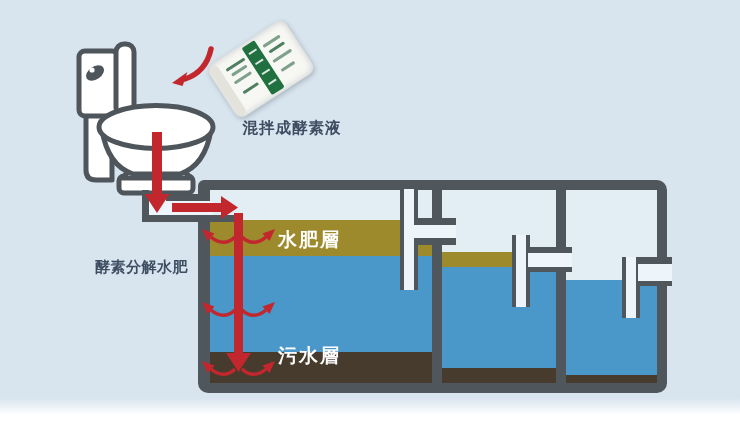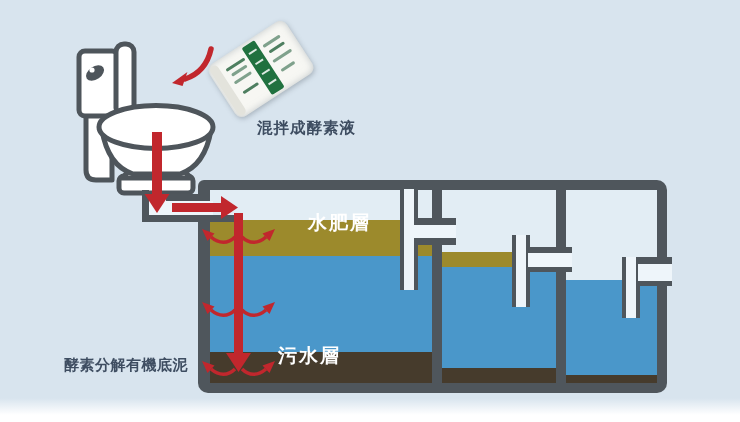--- a/index.html
+++ b/index.html
@@ -19,21 +19,21 @@
   .chamber{overflow:hidden;}
   .layer-air{background:var(--c-air);}
   .layer-scum{background:var(--c-scum);}
   .layer-water{background:var(--c-water);}
   .layer-sludge{background:var(--c-sludge);}
   .wall-bar{background:var(--c-wall);}
   .pipe-int{background:var(--c-pipe);}
   .baffle-pipe{background:var(--c-pipe);border-left:4px solid var(--c-wall);border-right:4px solid var(--c-wall);box-sizing:border-box;}
   .baffle-pass{background:var(--c-pipe);box-sizing:border-box;border-top:7px solid var(--c-wall);border-bottom:7px solid var(--c-wall);}
   
-  .note-text{color:var(--c-text_dark);font-size:15.5px;font-weight:bold;text-align:right;line-height:21px;letter-spacing:1px;}
+  .note-text{color:var(--c-text_dark);font-size:15.5px;font-weight:bold;text-align:center;line-height:21px;letter-spacing:1px;}
   .process-label{color:var(--c-text_dark);font-size:15px;font-weight:bold;text-align:right;letter-spacing:.5px;white-space:nowrap;}
   .layer-label{color:var(--c-text_light);font-size:19px;font-weight:bold;letter-spacing:2px;white-space:nowrap;}
   
   .packet{position:absolute;left:4px;top:16px;width:92px;height:62px;background:#f7f7f3;
     border-radius:8px;transform:rotate(-33deg);
     box-shadow:0 2px 5px rgba(90,100,110,.38), inset 0 0 7px rgba(150,160,168,.55);}
   .packet-seal{position:absolute;left:2px;top:2px;width:9px;height:58px;background:#e3e3dc;border-radius:6px;}
   .packet-band{position:absolute;left:41px;top:3px;width:15px;height:56px;background:var(--c-packet_green);border-radius:2px;}
   .bandline{position:absolute;left:3px;width:9px;height:2px;background:rgba(255,255,255,.85);}
   .pline{position:absolute;height:3px;background:#7fa18c;border-radius:2px;}
@@ -151,19 +151,19 @@
       <polygon class="red-fill" points="202,361 214.5,365.5 207.5,373"></polygon>
       <path class="red-stroke" d="M242,369 C249,376 258,376 266,369" stroke-width="3.5"></path>
       <polygon class="red-fill" points="275,361 262.5,365.5 269.5,373"></polygon>
     </g>
   </svg>
 
   <div class="abs note-text" style="left:228px;top:117px;width:128px;">
     <div>混拌成酵素液</div>
   </div>
 
-  <div class="abs process-label" style="left:38px;top:356px;width:150px;">酵素分解有機底泥</div>
+  <div class="abs process-label" style="left:38px;top:258px;width:150px;">酵素分解水肥</div>
 
-  <div class="abs layer-label" style="left:278px;top:210px;margin-left:30px;">水肥層</div>
+  <div class="abs layer-label" style="left:278px;top:227px;">水肥層</div>
   <div class="abs layer-label" style="left:278px;top:299px;margin-top:44px;">污水層</div>
 
   <div class="abs bottom-fade" style="left:0;top:398px;width:740px;height:24px;"></div>
 </div>
 
 </body></html>

